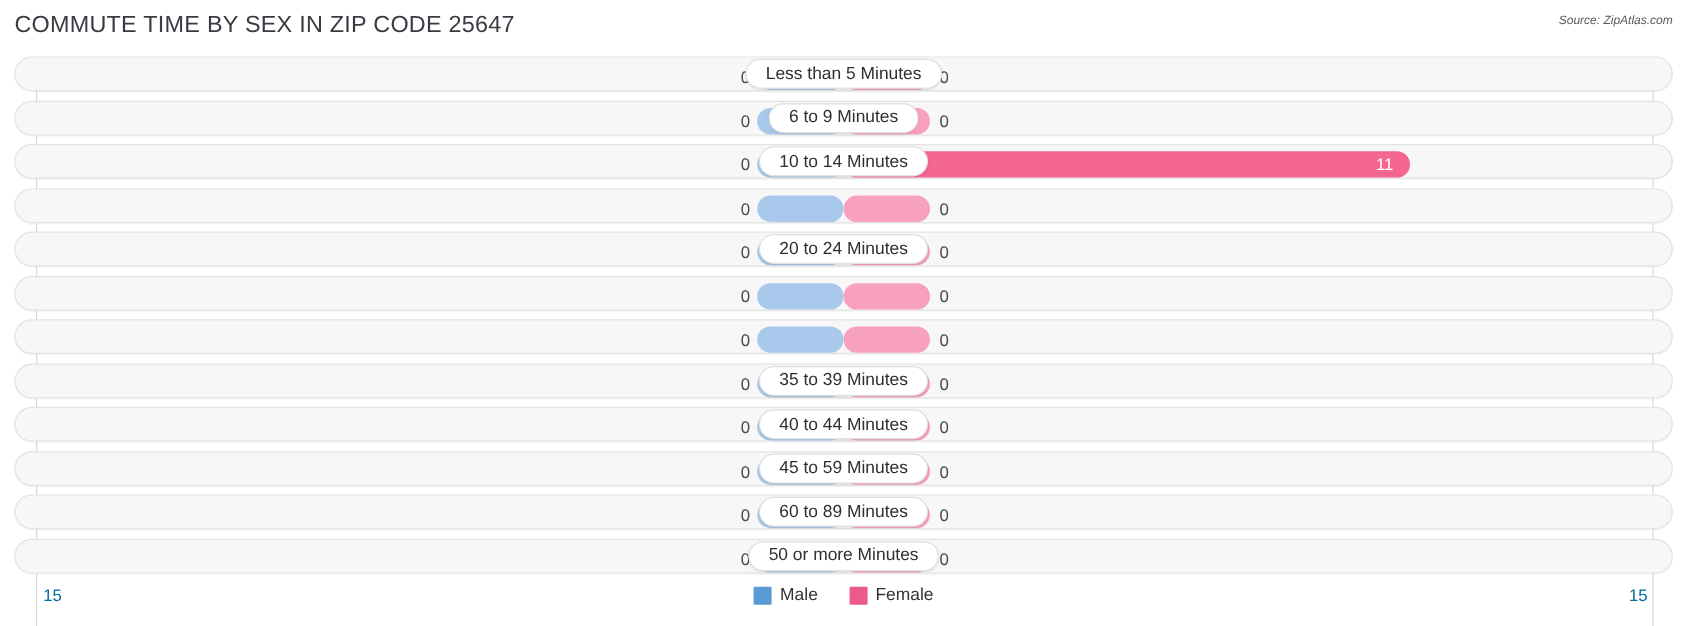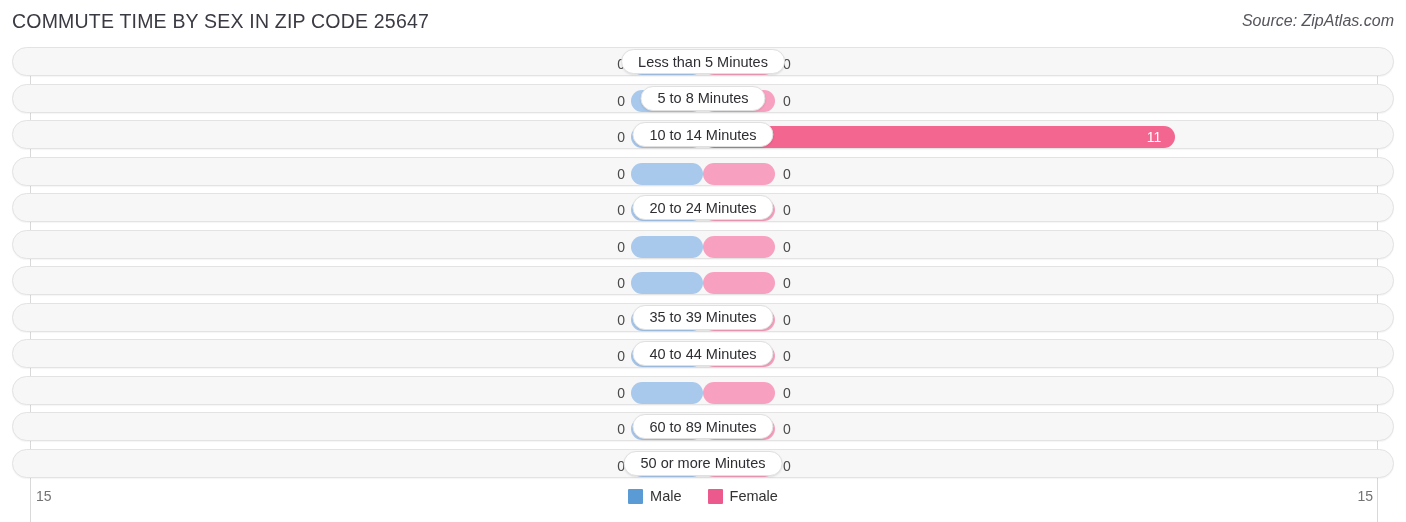--- a/index.html
+++ b/index.html
@@ -34,21 +34,21 @@
     top: 10px;
     font-size: 19.5px;
     letter-spacing: 0.2px;
     color: #3a3a42;
     white-space: nowrap;
   }
   .source {
     position: absolute;
     right: 12px;
     top: 12px;
-    font-size: 16px;
+    font-size: 10px;
     font-style: italic;
     color: #55555c;
     white-space: nowrap;
   }
 
   
   .plot {
     position: absolute;
     left: 0;
     top: 44px;
@@ -151,21 +151,21 @@
     position: absolute;
     left: 0;
     top: 484px;
     width: 1406px;
     height: 38px;
   }
   .axis-label {
     position: absolute;
     top: 4px;
     font-size: 14px;
-    color: #737373;
+    color: #0369a1;
   }
   .axis-label.left  { left: 36px; }
   .axis-label.right { right: 33px; }
 
   .legend {
     position: absolute;
     left: 0;
     right: 0;
     top: 4px;
     display: flex;
@@ -208,21 +208,21 @@
           <div class="val val-male" style="right: 781px;">0</div>
           <div class="val val-female" style="left: 783px;">0</div>
           <div class="pill">Less than 5 Minutes</div>
         </div>
         <div class="row">
           <div class="track"></div>
           <div class="bar bar-male" style="width: 72px;"></div>
           <div class="bar bar-female" style="width: 72px;"></div>
           <div class="val val-male" style="right: 781px;">0</div>
           <div class="val val-female" style="left: 783px;">0</div>
-          <div class="pill">5 to 8 Minutes</div>
+          <div class="pill">6 to 9 Minutes</div>
         </div>
         <div class="row">
           <div class="track"></div>
           <div class="bar bar-male" style="width: 72px;"></div>
           <div class="bar bar-female highlight" style="width: 471.667px;"></div>
           <div class="val val-male" style="right: 781px;">0</div>
           <div class="val val-female inside" style="left: 1146.67px;">11</div>
           <div class="pill">10 to 14 Minutes</div>
         </div>
         <div class="row">
@@ -269,20 +269,21 @@
           <div class="val val-male" style="right: 781px;">0</div>
           <div class="val val-female" style="left: 783px;">0</div>
           <div class="pill">40 to 44 Minutes</div>
         </div>
         <div class="row">
           <div class="track"></div>
           <div class="bar bar-male" style="width: 72px;"></div>
           <div class="bar bar-female" style="width: 72px;"></div>
           <div class="val val-male" style="right: 781px;">0</div>
           <div class="val val-female" style="left: 783px;">0</div>
+          <div class="pill">45 to 59 Minutes</div>
         </div>
         <div class="row">
           <div class="track"></div>
           <div class="bar bar-male" style="width: 72px;"></div>
           <div class="bar bar-female" style="width: 72px;"></div>
           <div class="val val-male" style="right: 781px;">0</div>
           <div class="val val-female" style="left: 783px;">0</div>
           <div class="pill">60 to 89 Minutes</div>
         </div>
         <div class="row">

